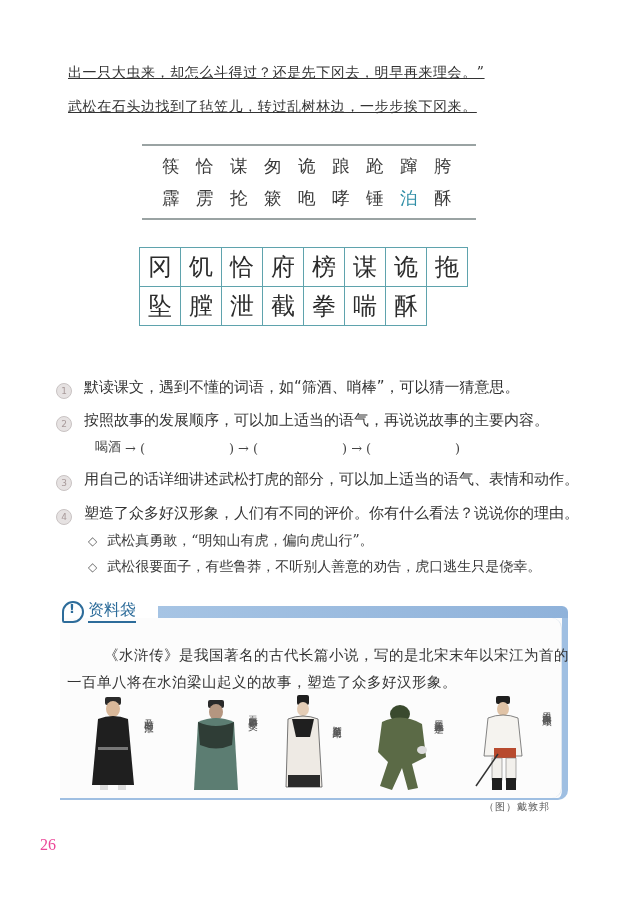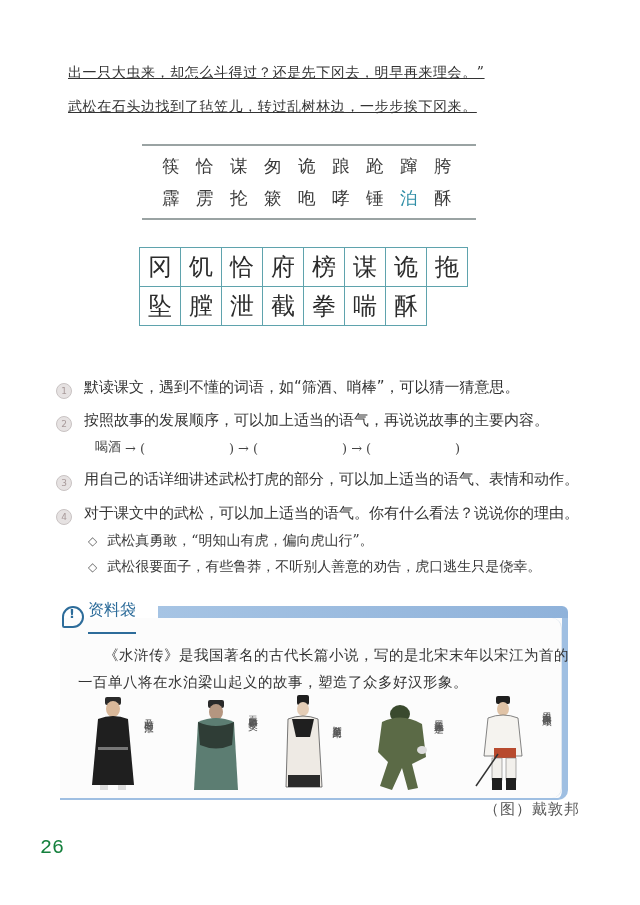--- a/index.html
+++ b/index.html
@@ -42,37 +42,37 @@
 
   .opinion { position: absolute; left: 88px; font-size: 14px; color: #3a3a3a; white-space: nowrap; font-family: "DejaVu Serif", serif; text-align: center; }
   .opinion .diamond { color: #6b6b6b; margin-right: 10px; font-size: 12px; }
   #op1 { top: 532px; }
   #op2 { top: 558px; }
 
   
   .bag-header { position: absolute; left: 62px; top: 600px; display: flex; align-items: center; }
   .bag-icon { width: 18px; height: 18px; border: 2px solid #2d6c9a; border-radius: 50% 50% 50% 10%; position: relative; }
   .bag-icon::after { content: "!"; position: absolute; left: 5px; top: -2px; font-size: 13px; color: #2d6c9a; font-weight: bold; font-family: "DejaVu Sans", sans-serif; }
-  .bag-title { font-size: 16px; color: #2d6c9a; margin-left: 4px; border-bottom: 2px solid #2d6c9a; font-family: "DejaVu Sans", sans-serif; padding-bottom: 11px; }
+  .bag-title { font-size: 16px; color: #2d6c9a; margin-left: 4px; border-bottom: 2px solid #2d6c9a; font-family: "DejaVu Sans", sans-serif; padding-bottom: 0; }
   .bag-bar { position: absolute; left: 158px; top: 606px; width: 410px; height: 12px;
              background: linear-gradient(to right, #a6c4e4, #8fb2da); border-radius: 0 6px 0 0; }
   .bag-box { position: absolute; left: 60px; top: 618px; width: 502px; height: 180px;
              border-right: 6px solid #9fbfe2; border-bottom: 2px solid #9fbfe2; border-radius: 0 0 10px 0;
              background: #fcfcfc; }
   .bag-box-inner { position: absolute; left: 0; top: 0; right: 0; bottom: 0; border-right: 1px solid #dfe7f0; border-radius: 0 10px 10px 0; }
-  .bag-text { position: absolute; left: 78px; font-size: 14.5px; color: #333; white-space: nowrap; letter-spacing: 0.5px; font-family: "DejaVu Serif", serif; }
+  .bag-text { position: absolute; left: 67px; font-size: 14.5px; color: #333; white-space: nowrap; letter-spacing: 0.5px; font-family: "DejaVu Serif", serif; }
   #bag-line1 { top: 646px; left: 104px; }
   #bag-line2 { top: 673px; }
 
   
   .figure { position: absolute; }
   .fig-label { position: absolute; writing-mode: vertical-rl; font-size: 9.5px; color: #555; letter-spacing: 1px; font-family: "DejaVu Serif", serif; }
 
-  .credit { position: absolute; left: 484px; top: 800px; font-size: 15px; color: #555; letter-spacing: 1px; font-family: "DejaVu Serif", serif; }
-  .page-num { position: absolute; left: 40px; top: 836px; font-size: 20px; color: #15803d; font-family: Liberation Mono, monospace; }
+  .credit { position: absolute; left: 484px; top: 800px; font-size: 10px; color: #555; letter-spacing: 1px; font-family: "DejaVu Serif", serif; }
+  .page-num { position: absolute; left: 40px; top: 836px; font-size: 16px; color: #ec4899; font-family: Liberation Serif, serif; }
 </style>
 </head>
 <body>
 
 <div id="line1" class="text-line">出一只大虫来，却怎么斗得过？还是先下冈去，明早再来理会。”</div>
 <div id="line2" class="text-line">武松在石头边找到了毡笠儿，转过乱树林边，一步步挨下冈来。</div>
 
 <div class="word-box">
   <div id="word-row-1" class="word-row">
     <span>筷</span>
@@ -140,21 +140,21 @@
   <span class="arrow">→</span>
   <span>(</span>
   <span class="blank"></span>
   <span>)</span>
 </div>
 
 <div id="ex3" class="ex">
   <span class="num">3</span><span>用自己的话详细讲述武松打虎的部分，可以加上适当的语气、表情和动作。</span>
 </div>
 <div id="ex4" class="ex">
-  <span class="num">4</span><span>对于课文中的武松，可以加上适当的语气。你有什么看法？说说你的理由。</span>
+  <span class="num">4</span><span>塑造了众多好汉形象，人们有不同的评价。你有什么看法？说说你的理由。</span>
 </div>
 
 <div id="op1" class="opinion">
   <span class="diamond">◇</span><span>武松真勇敢，“明知山有虎，偏向虎山行”。</span>
 </div>
 <div id="op2" class="opinion">
   <span class="diamond">◇</span><span>武松很要面子，有些鲁莽，不听别人善意的劝告，虎口逃生只是侥幸。</span>
 </div>
 
 <div class="bag-box">

